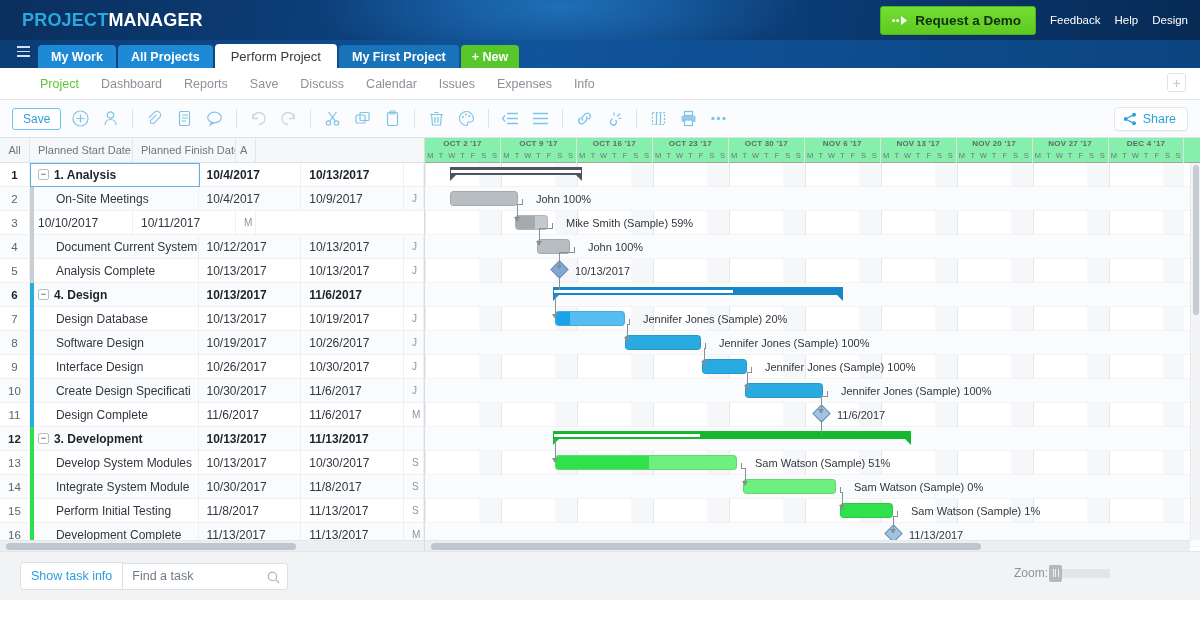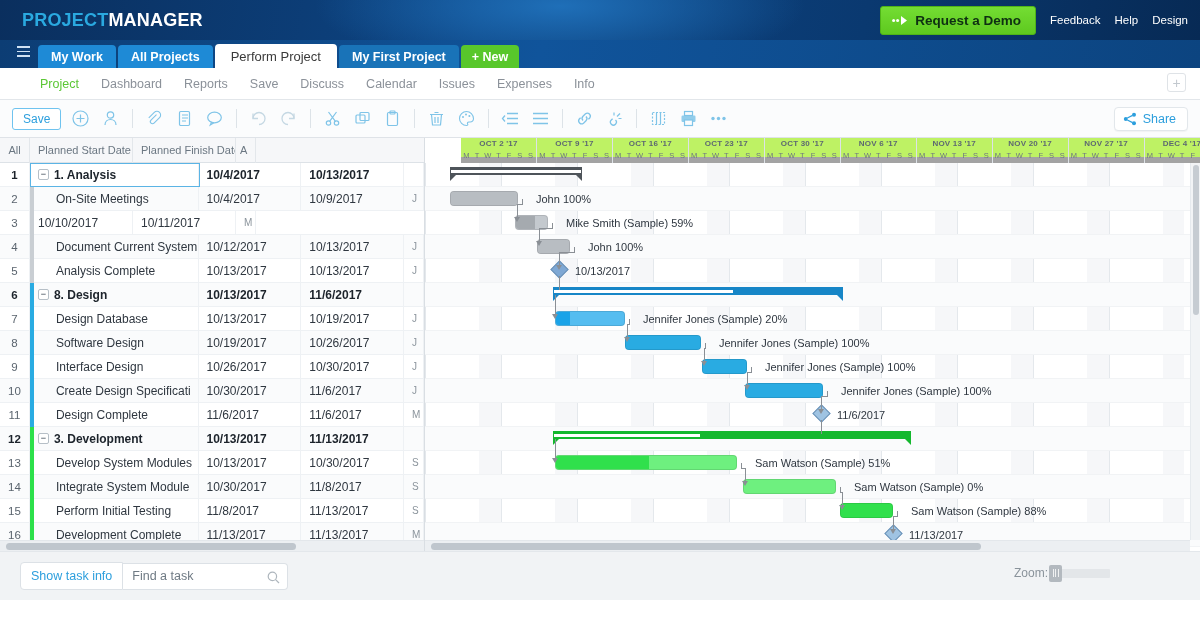--- a/index.html
+++ b/index.html
@@ -237,24 +237,23 @@
 
   
   .gantt {
     position: relative;
     flex: 1 1 auto;
     overflow: hidden;
     background: #fff;
   }
   .thead {
     height: 25px;
-    background: #bef264;
-    border-bottom: 6px solid #a3a3a3;
-    position: relative;
-    margin-left: 36px;
+    background: #86efac;
+    border-bottom: 1px solid #a3a3a3;
+    position: relative;
   }
   .wk {
     position: absolute; top: 0; height: 25px;
     border-right: 1px solid #dde2e7;
   }
   .wk-label {
     height: 11px; display: flex; align-items: center; justify-content: center;
     font-size: 8px; font-weight: bold; color: #5d6872; letter-spacing: .2px;
     white-space: nowrap;
   }
@@ -635,21 +634,21 @@
           <div class="gr-cell c-start">10/13/2017</div>
           <div class="gr-cell c-finish">10/13/2017</div>
           <div class="gr-cell c-assn" style="color:#8b949c;font-size:10px;">J</div>
           <div class="colorbar" style="background: rgb(201, 206, 211);"></div>
         </div>
         <div class="grow summary alt">
           <div class="gr-cell c-num">6</div>
           <div class="gr-cell c-name">
             <span class="taskname">
               <span class="expander">−</span>
-              <span>8. Design</span>
+              <span>4. Design</span>
             </span>
           </div>
           <div class="gr-cell c-start">10/13/2017</div>
           <div class="gr-cell c-finish">11/6/2017</div>
           <div class="gr-cell c-assn" style="color:#8b949c;font-size:10px;"></div>
           <div class="colorbar" style="background: rgb(41, 171, 226);"></div>
         </div>
         <div class="grow">
           <div class="gr-cell c-num">7</div>
           <div class="gr-cell c-name">
@@ -1000,21 +999,21 @@
           <div class="fill" style="width:92.82px;background:#30e04c;"></div>
         </div>
         <div class="blabel" style="left: 330px; top: 293px;">Sam Watson (Sample)  51%</div>
         <div class="bar" style="left: 318px; top: 316px; width: 93px; background: rgb(110, 240, 127); border: 1px solid rgba(0, 0, 0, 0.1);">
           <div class="fill" style="width:0px;background:#6ef07f;"></div>
         </div>
         <div class="blabel" style="left: 429px; top: 317px;">Sam Watson (Sample)  0%</div>
         <div class="bar" style="left: 415px; top: 340px; width: 53px; background: rgb(48, 224, 76); border: 1px solid rgba(0, 0, 0, 0.1);">
           <div class="fill" style="width:53px;background:#30e04c;"></div>
         </div>
-        <div class="blabel" style="left: 486px; top: 341px;">Sam Watson (Sample)  88%</div>
+        <div class="blabel" style="left: 486px; top: 341px;">Sam Watson (Sample)  1%</div>
         <div class="milestone" style="left: 462px; top: 364px; background: rgb(159, 195, 226); border: 1px solid rgb(109, 147, 184);"></div>
         <div class="blabel" style="left: 484px; top: 365px;">11/13/2017</div>
         <div style="position: absolute; left: 92px; top: 41px; width: 5px; height: 1px; background: rgb(138, 143, 149);"></div>
         <div style="position: absolute; left: 97px; top: 36px; width: 1px; height: 6px; background: rgb(138, 143, 149);"></div>
         <div class="link" style="left: 92px; top: 41px; width: 1px; height: 14px; background: rgb(138, 143, 149);"></div>
         <div class="arrow-d" style="left: 88.5px; top: 54px;"></div>
         <div style="position: absolute; left: 114px; top: 65px; width: 13px; height: 1px; background: rgb(138, 143, 149);"></div>
         <div style="position: absolute; left: 127px; top: 60px; width: 1px; height: 6px; background: rgb(138, 143, 149);"></div>
         <div class="link" style="left: 114px; top: 65px; width: 1px; height: 14px; background: rgb(138, 143, 149);"></div>
         <div class="arrow-d" style="left: 110.5px; top: 78px;"></div>

